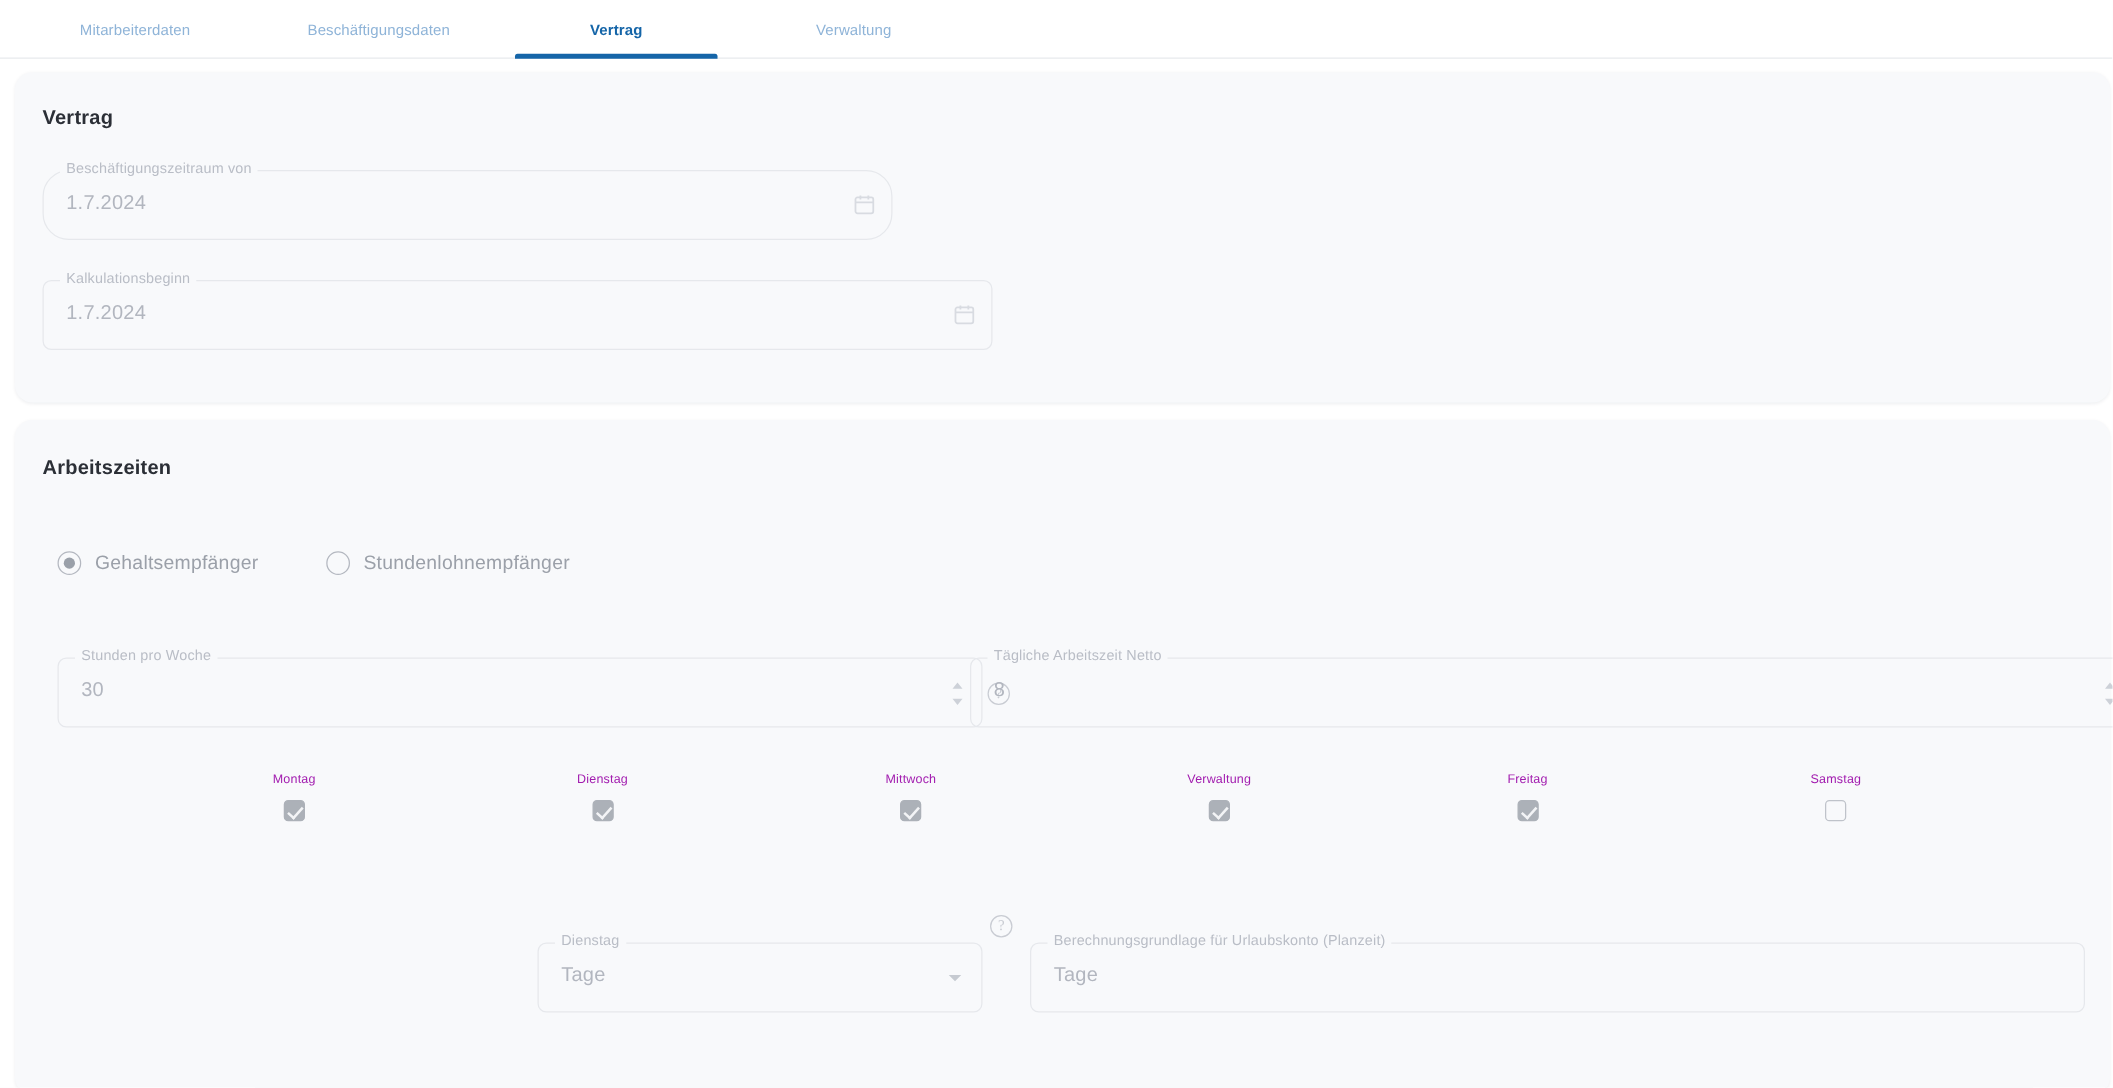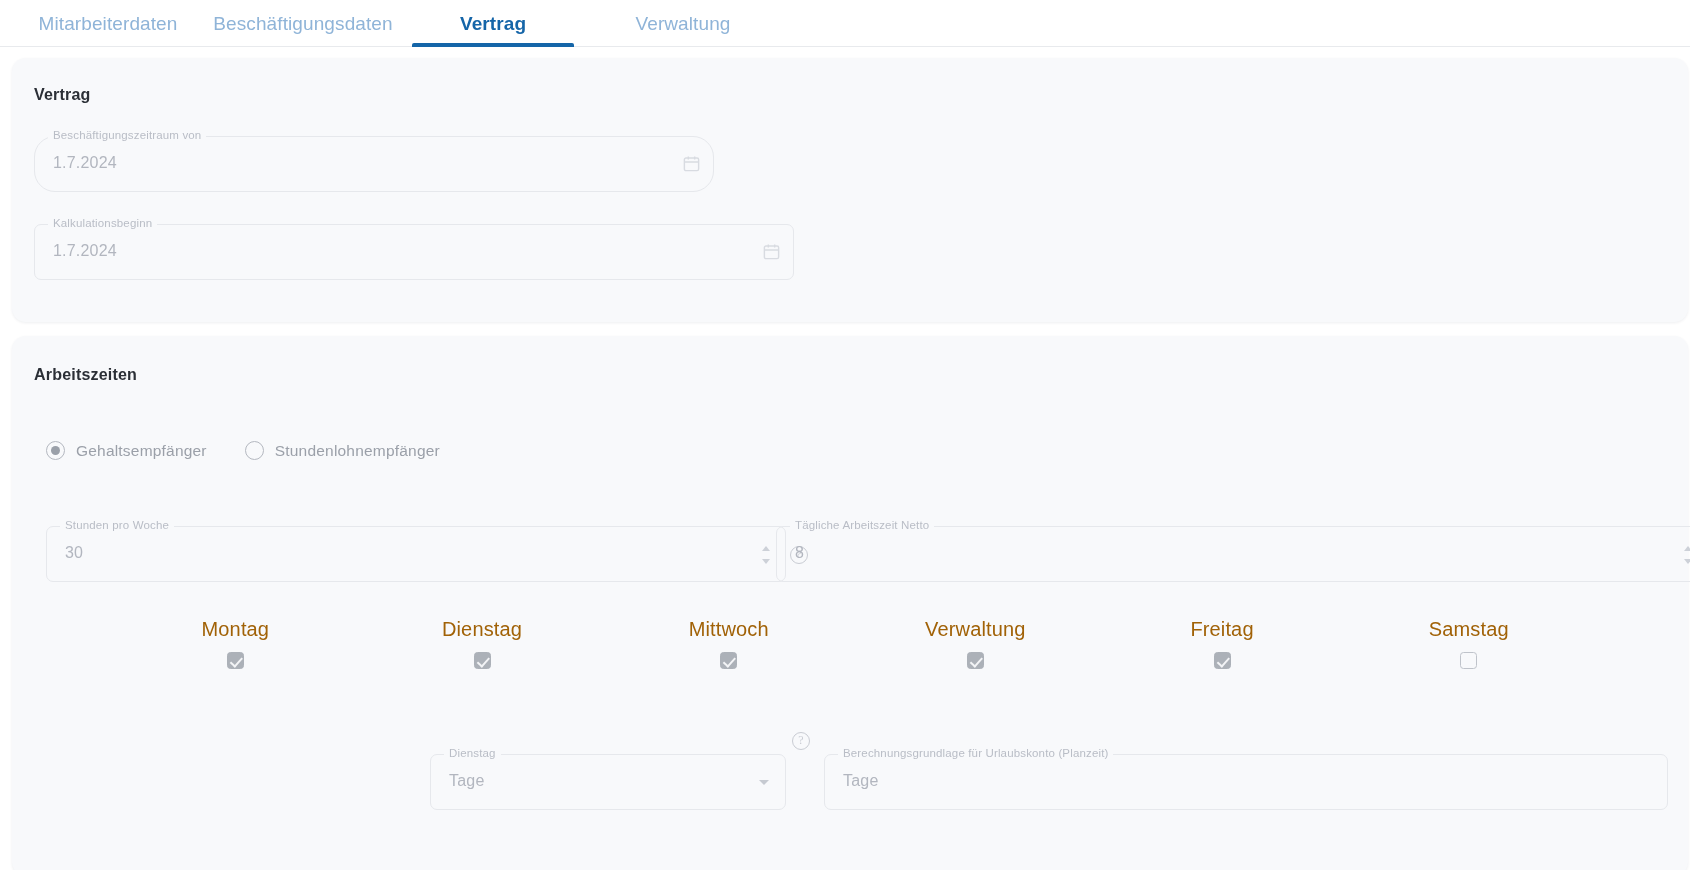--- a/index.html
+++ b/index.html
@@ -22,21 +22,21 @@
     align-items: flex-start;
     padding-left: 8px;
   }
   .tab {
     position: relative;
     height: 47px;
     display: flex;
     align-items: center;
     justify-content: center;
     padding: 0 22px;
-    font-size: 19px;
+    font-size: 12px;
     letter-spacing: .1px;
     color: #8fb4d8;
     cursor: pointer;
     white-space: nowrap;
   }
   .tab.active { color: #1565a8; font-weight: bold; }
   .tab.active::after {
     content: "";
     position: absolute;
     left: 14px; right: 14px; bottom: 0;
@@ -153,21 +153,21 @@
     border: 1.4px solid #c9ccd3;
     color: #c9ccd3;
     font-size: 12px;
     line-height: 15px;
     text-align: center;
     font-family: "Liberation Serif", serif;
     cursor: pointer;
   }
 
   
-  .radio-row { position: absolute; left: 46px; top: 440px; display: flex; gap: 38px; }
+  .radio-row { position: absolute; left: 46px; top: 440px; display: flex; gap: 54px; }
   .radio-opt { display: flex; align-items: center; gap: 11px; cursor: pointer; }
   .radio-box {
     width: 19px; height: 19px;
     border-radius: 50%;
     border: 1.7px solid #b4b8c0;
     position: relative;
     background: transparent;
   }
   .radio-opt.checked .radio-box::after {
     content: "";
@@ -186,22 +186,22 @@
 
   
   .days {
     position: absolute;
     left: 110px; top: 620px;
     width: 1460px;
     display: flex;
   }
   .day { flex: 1; display: flex; flex-direction: column; align-items: center; }
   .day-label {
-    font-size: 20px;
-    color: #a16207;
+    font-size: 10px;
+    color: #a21caf;
     letter-spacing: .15px;
     margin-bottom: 11px;
   }
   .checkbox {
     width: 17px; height: 17px;
     border-radius: 3.5px;
     border: 1.6px solid #bfc3ca;
     background: transparent;
     position: relative;
     cursor: pointer;

